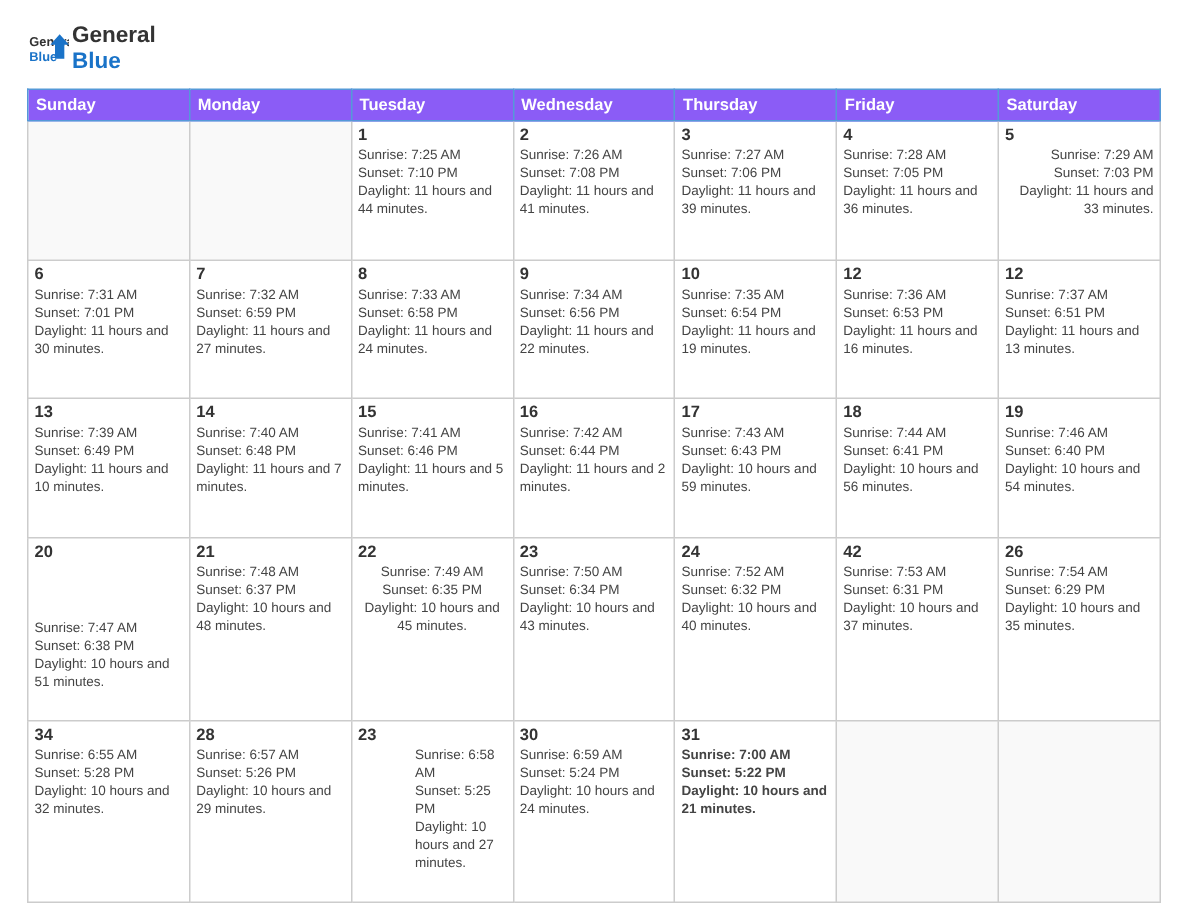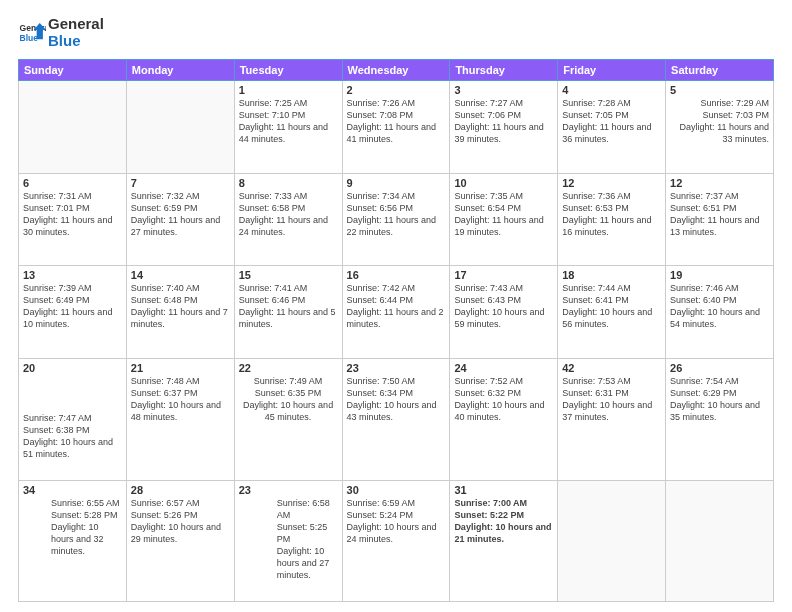--- a/index.html
+++ b/index.html
@@ -288,21 +288,21 @@
           <td>
             <span class="day-num">26</span>
             <div class="day-info" style="white-space: pre-line;">Sunrise: 7:54 AM
 Sunset: 6:29 PM
 Daylight: 10 hours and 35 minutes.</div>
           </td>
         </tr>
         <tr>
           <td>
             <span class="day-num">34</span>
-            <div class="day-info" style="white-space: pre-line; margin-left: 28px;">Sunrise: 6:55 AM
+            <div class="day-info" style="white-space: pre-line;">Sunrise: 6:55 AM
 Sunset: 5:28 PM
 Daylight: 10 hours and 32 minutes.</div>
           </td>
           <td>
             <span class="day-num">28</span>
             <div class="day-info" style="white-space: pre-line;">Sunrise: 6:57 AM
 Sunset: 5:26 PM
 Daylight: 10 hours and 29 minutes.</div>
           </td>
           <td>

